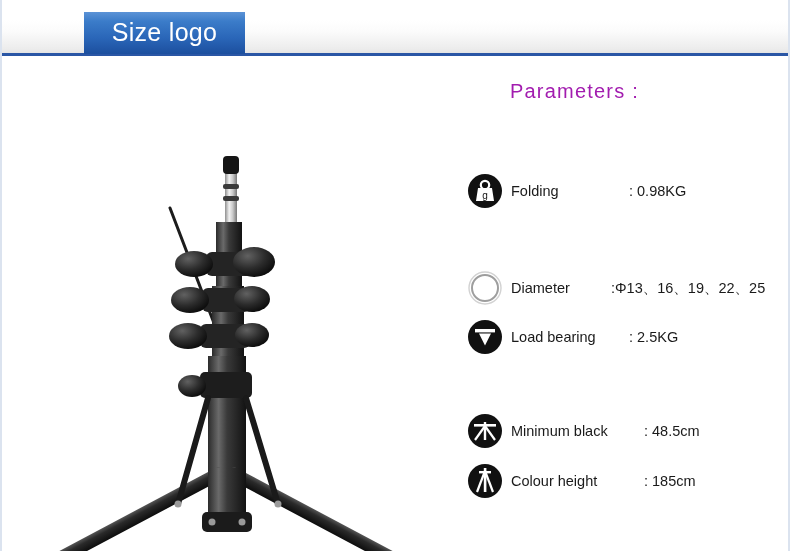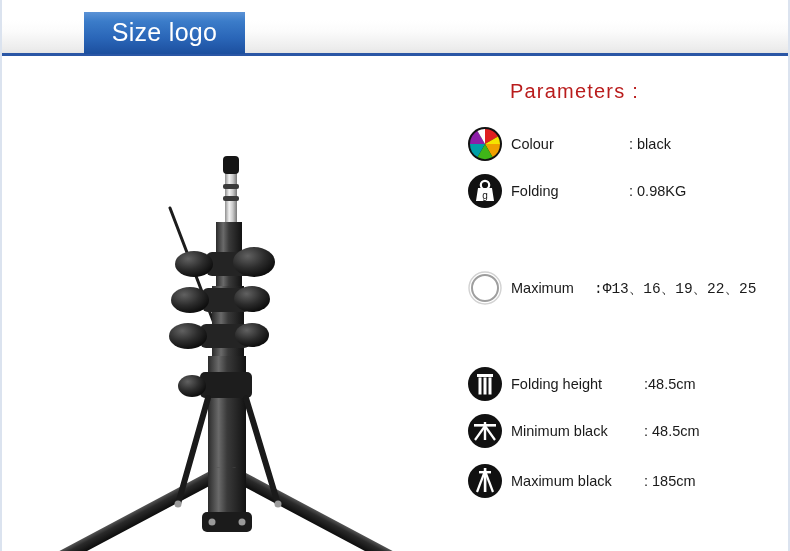--- a/index.html
+++ b/index.html
@@ -88,21 +88,21 @@
     left: 462px;
     top: 70px;
     width: 324px;
     height: 470px;
   }
   #params-title {
     position: absolute;
     left: 46px;
     top: 10px;
     font-size: 20px;
-    color: #b91c1c;
+    color: #a21caf;
     letter-spacing: 1.2px;
     white-space: nowrap;
   }
   .param-row {
     position: absolute;
     left: 2px;
     width: 322px;
     height: 40px;
     display: flex;
     align-items: center;
@@ -123,21 +123,21 @@
   .param-value {
     font-size: 14.5px;
     color: #1a1a1a;
     white-space: nowrap;
   }
   .lbl-fixed {
     position: absolute;
     left: 45px;
   }
   .val-at-163 { position: absolute; left: 163px; }
-  .val-at-145 { position: absolute; left: 128px; font-family: Liberation Mono, monospace; }
+  .val-at-145 { position: absolute; left: 145px; }
   .val-at-178 { position: absolute; left: 178px; }
 </style>
 </head>
 <body>
 
 <div id="page">
 
   <div id="header-band">
     <div class="header-gradient"></div>
     <div class="header-rule"></div>
@@ -222,38 +222,20 @@
       <rect x="200" y="456" width="50" height="20" rx="5" fill="#1b1b1b"></rect>
       <circle cx="210" cy="466" r="3.5" fill="#9a9a9a"></circle>
       <circle cx="240" cy="466" r="3.5" fill="#9a9a9a"></circle>
     </svg>
   </div>
 
   <div id="params-panel">
 
     <div id="params-title">Parameters :</div>
 
-    <div class="param-row" style="top:54px">
-      <div class="param-icon">
-        <svg width="38" height="38" viewBox="0 0 38 38">
-          <circle cx="19" cy="19" r="17" fill="#111"></circle>
-          <g transform="translate(19,19)">
-            <path d="M0 0 L15 0 A15 15 0 0 1 7.5 13 Z" fill="#f0a000"></path>
-            <path d="M0 0 L7.5 13 A15 15 0 0 1 -7.5 13 Z" fill="#3fb618"></path>
-            <path d="M0 0 L-7.5 13 A15 15 0 0 1 -15 0 Z" fill="#00a0a8"></path>
-            <path d="M0 0 L-15 0 A15 15 0 0 1 -7.5 -13 Z" fill="#8c1fa8"></path>
-            <path d="M0 0 L-7.5 -13 A15 15 0 0 1 0 -15 Z" fill="#ffffff"></path>
-            <path d="M0 0 L0 -15 A15 15 0 0 1 13 -7.5 Z" fill="#e02020"></path>
-            <path d="M0 0 L13 -7.5 A15 15 0 0 1 15 0 Z" fill="#f5e400"></path>
-          </g>
-        </svg>
-      </div>
-      <span class="param-label lbl-fixed">Colour</span>
-      <span class="param-value val-at-163">: black</span>
-    </div>
 
     <div class="param-row" style="top:101px">
       <div class="param-icon">
         <svg width="38" height="38" viewBox="0 0 38 38">
           <circle cx="19" cy="19" r="17" fill="#111"></circle>
           <path d="M12 16 h14 l2 13 h-18 z" fill="#fff"></path>
           <circle cx="19" cy="13" r="4.2" fill="none" stroke="#fff" stroke-width="2.2"></circle>
           <text x="19" y="27" font-family="Liberation Sans, sans-serif" font-size="10" fill="#111" text-anchor="middle">g</text>
         </svg>
       </div>
@@ -262,38 +244,36 @@
     </div>
 
 
     <div class="param-row" style="top:198px">
       <div class="param-icon">
         <svg width="38" height="38" viewBox="0 0 38 38">
           <circle cx="19" cy="19" r="16" fill="none" stroke="#d2d2d2" stroke-width="1.4"></circle>
           <circle cx="19" cy="19" r="13" fill="none" stroke="#9e9e9e" stroke-width="2"></circle>
         </svg>
       </div>
-      <span class="param-label lbl-fixed">Maximum</span>
+      <span class="param-label lbl-fixed">Diameter</span>
       <span class="param-value val-at-145">:Φ13、16、19、22、25</span>
     </div>
 
-
-    <div class="param-row" style="top:294px">
+    <div class="param-row" style="top:247px">
       <div class="param-icon">
         <svg width="38" height="38" viewBox="0 0 38 38">
           <circle cx="19" cy="19" r="17" fill="#111"></circle>
-          <rect x="11" y="9" width="16" height="3" fill="#fff"></rect>
-          <rect x="12.5" y="12.5" width="3" height="17" fill="#fff"></rect>
-          <rect x="17.5" y="12.5" width="3" height="17" fill="#fff"></rect>
-          <rect x="22.5" y="12.5" width="3" height="17" fill="#fff"></rect>
-        </svg>
-      </div>
-      <span class="param-label lbl-fixed">Folding height</span>
-      <span class="param-value val-at-178">:48.5cm</span>
-    </div>
+          <rect x="9" y="11" width="20" height="3.4" fill="#fff"></rect>
+          <path d="M13 15.5 h12 l-6 12 z" fill="#fff"></path>
+        </svg>
+      </div>
+      <span class="param-label lbl-fixed">Load bearing</span>
+      <span class="param-value val-at-163">: 2.5KG</span>
+    </div>
+
 
     <div class="param-row" style="top:341px">
       <div class="param-icon">
         <svg width="38" height="38" viewBox="0 0 38 38">
           <circle cx="19" cy="19" r="17" fill="#111"></circle>
           <rect x="8" y="12" width="22" height="2.6" fill="#fff"></rect>
           <rect x="17.8" y="10" width="2.4" height="18" fill="#fff"></rect>
           <path d="M19 14 L9 28" stroke="#fff" stroke-width="2.2" fill="none"></path>
           <path d="M19 14 L29 28" stroke="#fff" stroke-width="2.2" fill="none"></path>
         </svg>
@@ -305,18 +285,18 @@
     <div class="param-row" style="top:391px">
       <div class="param-icon">
         <svg width="38" height="38" viewBox="0 0 38 38">
           <circle cx="19" cy="19" r="17" fill="#111"></circle>
           <rect x="13" y="9" width="12" height="2.4" fill="#fff"></rect>
           <rect x="17.8" y="6" width="2.6" height="24" fill="#fff"></rect>
           <path d="M19 9 L11 30" stroke="#fff" stroke-width="2.2" fill="none"></path>
           <path d="M19 9 L27 30" stroke="#fff" stroke-width="2.2" fill="none"></path>
         </svg>
       </div>
-      <span class="param-label lbl-fixed">Maximum black</span>
+      <span class="param-label lbl-fixed">Colour height</span>
       <span class="param-value val-at-178">: 185cm</span>
     </div>
 
   </div>
 </div>
 
 </body></html>

